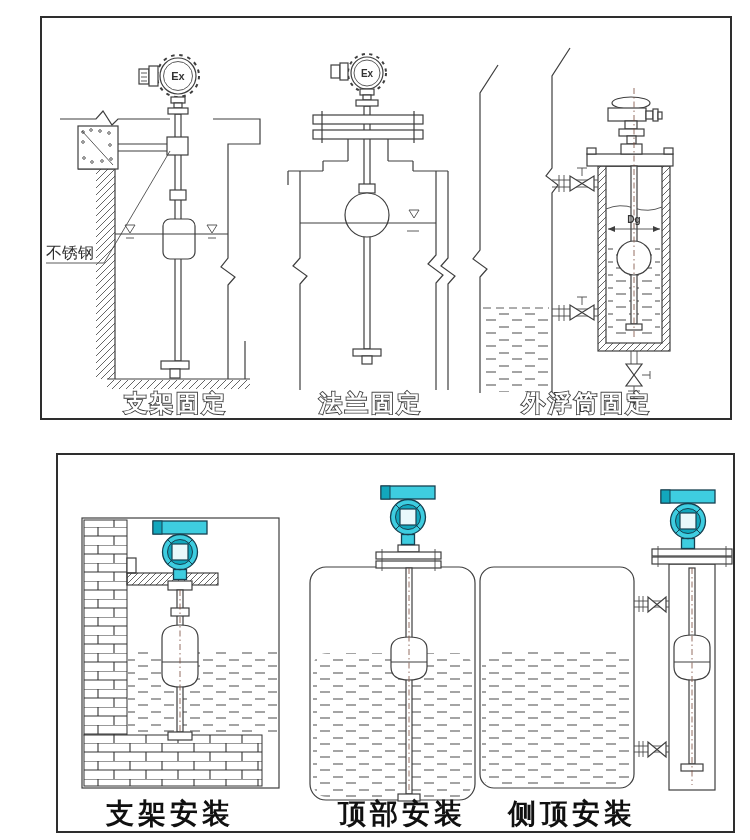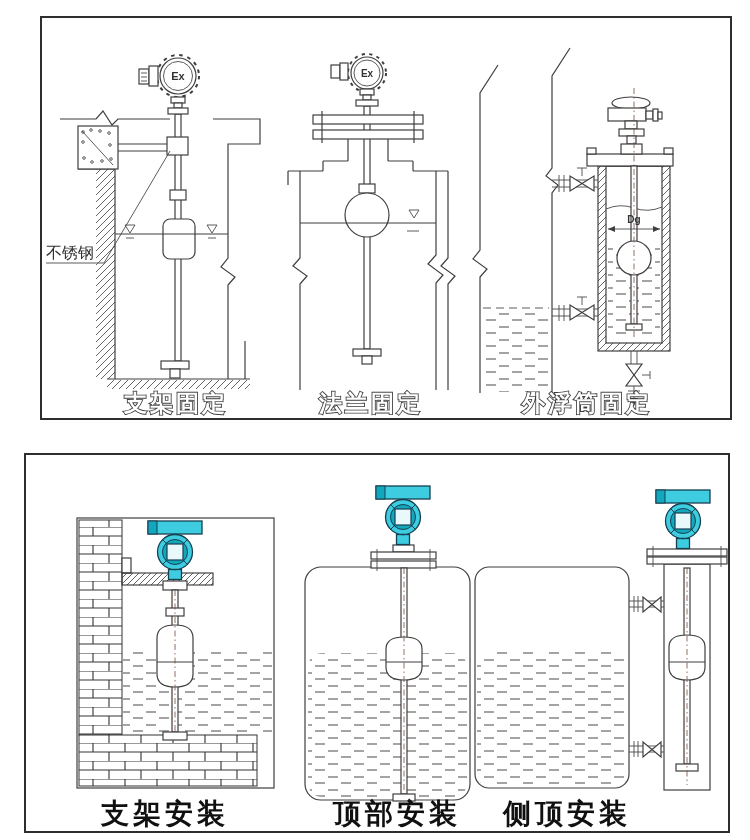--- a/index.html
+++ b/index.html
@@ -1,20 +1,20 @@
 <!DOCTYPE html>
 <html style="--teal: #3ecde0; --teal-dark: #12a7bd; --ink-dark: #164050;"><head>
 <meta charset="utf-8">
 <style>
   html,body{margin:0;padding:0;background:#ffffff;}
   .canvas{position:relative;width:750px;height:840px;background:#fff;overflow:hidden;
           font-family:"Liberation Sans",sans-serif;text-decoration:underline;}
   .panel{position:absolute;border:2px solid #2e2e2e;background:#fff;box-sizing:content-box;}
   #top-panel{left:40px;top:16px;width:688px;height:400px;}
-  #bottom-panel{left:24px;top:453px;width:675px;height:376px;padding-left:27px;}
+  #bottom-panel{left:56px;top:453px;width:675px;height:376px;}
   svg{display:block;}
   .ln{stroke:#3f3f3f;stroke-width:1.2;fill:none;}
   .lnthin{stroke:#4a4a4a;stroke-width:0.9;fill:none;}
   .wfill{fill:#ffffff;stroke:#3f3f3f;stroke-width:1.2;}
   .dashdot{stroke:#7a4a3a;stroke-width:0.8;fill:none;stroke-dasharray:6 3 1.5 3;}
   .teal{fill:var(--teal);stroke:var(--ink-dark);stroke-width:1.3;}
   .tealdark{fill:var(--teal-dark);stroke:var(--ink-dark);stroke-width:1;}
   .disp{fill:#e9f8fb;stroke:var(--ink-dark);stroke-width:1.2;}
   text.cap-outline{font-family:"Liberation Sans",sans-serif;font-weight:bold;font-size:23px;
      fill:#ffffff;stroke:#3a3a3a;stroke-width:1.7;paint-order:stroke;letter-spacing:3px;}

